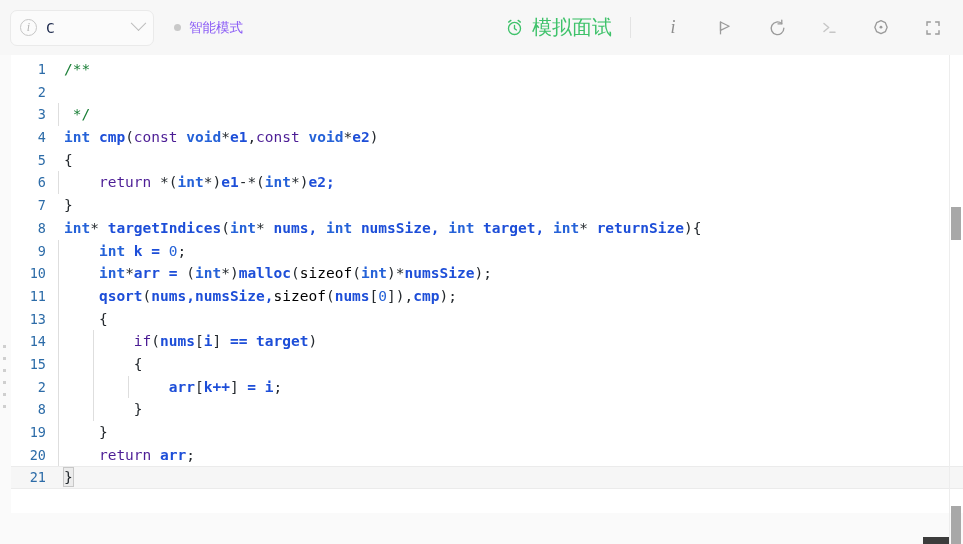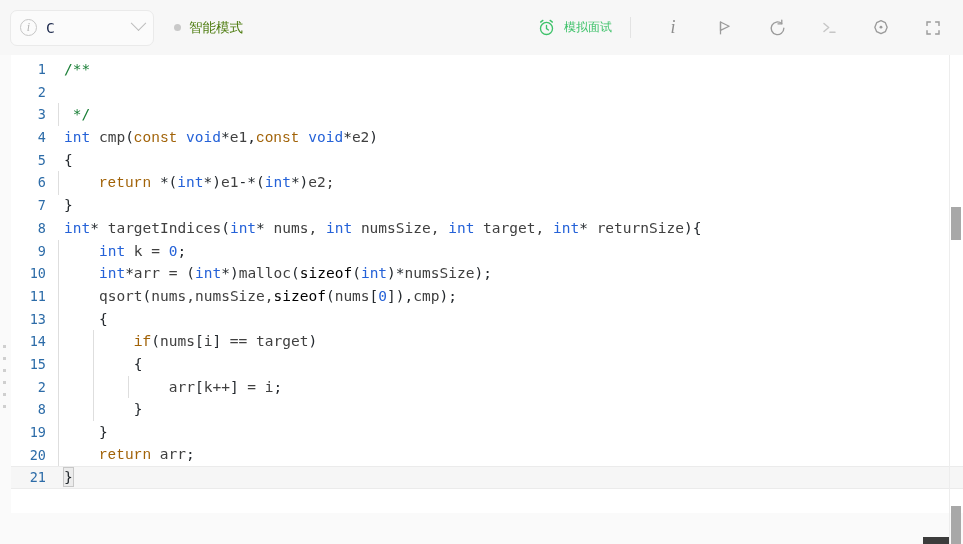--- a/index.html
+++ b/index.html
@@ -68,38 +68,38 @@
   .mode-wrap {
     display: flex; align-items: center;
     margin-left: 20px;
   }
   .mode-dot {
     width: 7px; height: 7px; border-radius: 50%;
     background: #c9c9c9; margin-right: 8px;
   }
   .mode-label {
     font-size: 13.5px;
-    color: #4d7c0f;
+    color: #8b5cf6;
     font-family: "DejaVu Sans", sans-serif;
   }
 
   .tool-right {
     margin-left: auto;
     display: flex;
     align-items: center;
   }
   .mock {
     display: flex; align-items: center;
     color: #3ec26a;
     cursor: pointer;
     margin-right: 14px;
   }
   .mock .clock { width: 19px; height: 19px; margin-right: 8px; }
   .mock-label {
-    font-size: 12px;
+    font-size: 20px;
     color: #3ec26a;
     font-family: "DejaVu Sans", sans-serif;
   }
   .divider {
     width: 1px; height: 21px;
     background: #e3e3e3;
     margin: 0 16px 0 4px;
   }
   .ticon {
     width: 22px; height: 22px;
@@ -190,24 +190,24 @@
     top: 0; bottom: 0;
     width: 1px;
     background: #dedede;
   }
   .g0 { left: 0px; }
   .g1 { left: 35px; }
   .g2 { left: 70px; }
 
   
   .t-cmt  { color: #1a7f37; }
-  .t-kw   { color: #a16207; font-family: Liberation Mono, monospace; }
-  .t-type { color: #2562d8; }
+  .t-kw   { color: #4c1d95; }
+  .t-type { color: #2562d8; font-weight: bold; }
   .t-num  { color: #2562d8; }
-  .t-id   { color: #404040; }
+  .t-id   { color: #1d4ed8; font-weight: bold; }
   .t-punc { color: #24292e; }
   .t-blt  { color: #000000; }
 
   .bracket-hl {
     outline: 1px solid #c8c8c8;
     background: #ececec;
     padding: 1px 0;
   }
 
   

